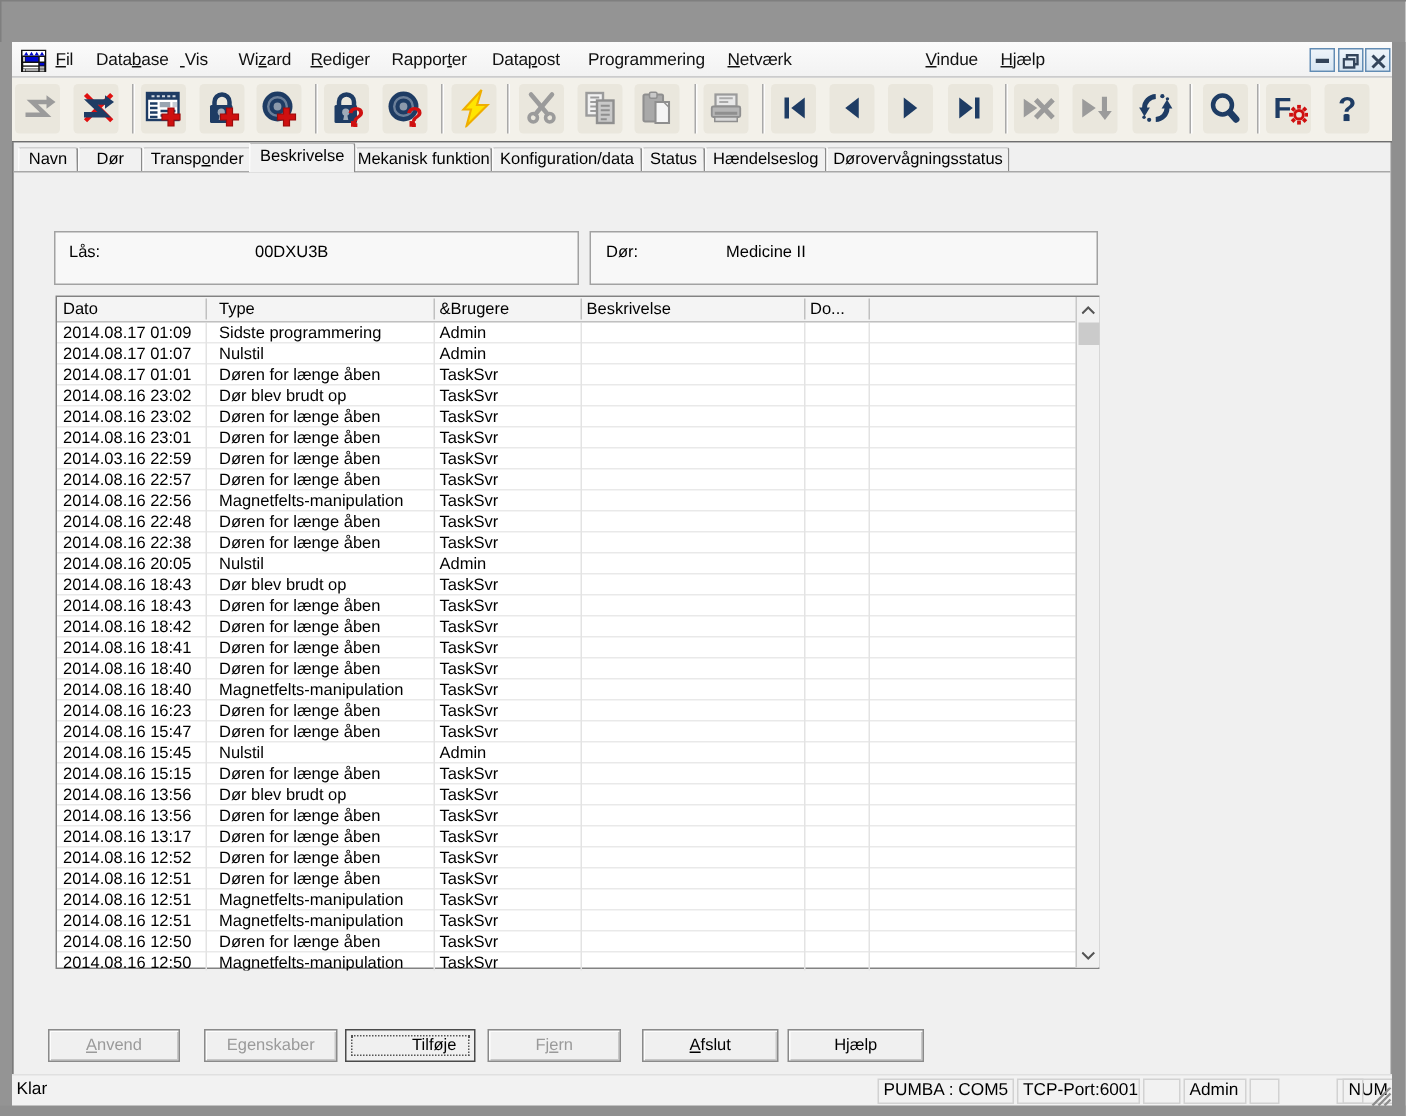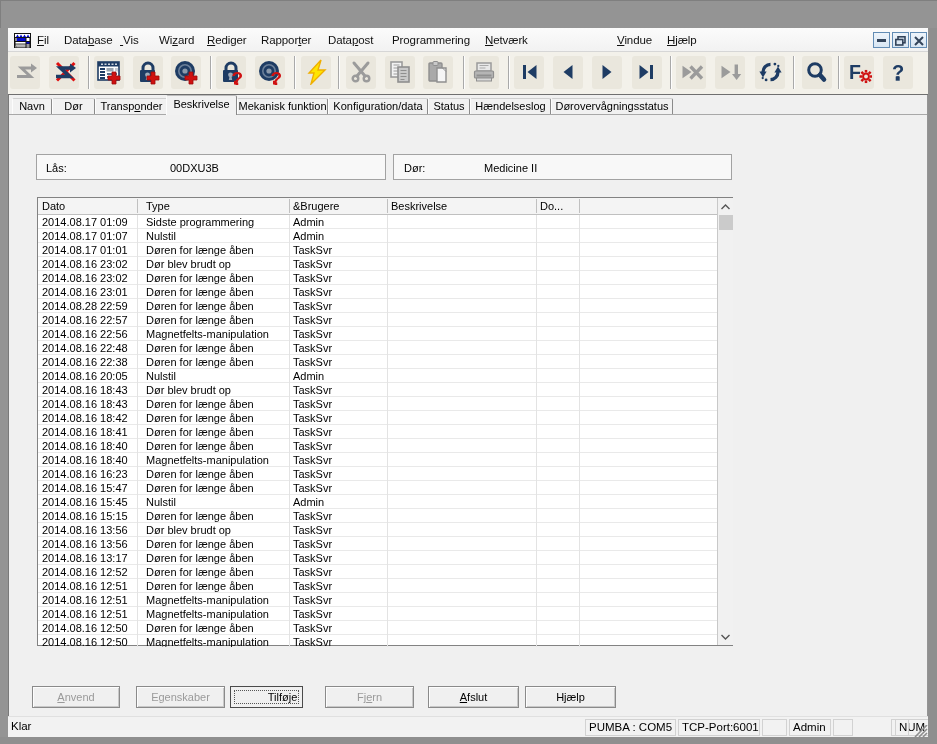--- a/index.html
+++ b/index.html
@@ -29,21 +29,21 @@
   
   .client{position:absolute;left:9px;top:95px;width:918px;height:642px;background:#f0f0f0;}
   .leftedge{position:absolute;left:8px;top:95px;width:1px;height:642px;background:#7a7a7a;}
   .rframe{position:absolute;left:928px;top:28px;width:9px;height:716px;background:#8f8f8f;}.lframe{position:absolute;left:0;top:28px;width:8px;height:716px;background:#949494;}
   .bframe{position:absolute;left:0px;top:737px;width:937px;height:7px;background:#8f8f8f;}
   
   .tabline{position:absolute;left:9px;top:114px;width:918px;height:1px;background:#a8a8a8;}
   .tab{position:absolute;top:98px;height:16px;background:#f1f1f1;border-left:1px solid #fcfcfc;border-top:1px solid #cfcfcf;border-right:1px solid #8a8a8a;border-bottom:none;box-sizing:border-box;font-size:11px;text-align:center;color:#000;line-height:15px;border-radius:2px 2px 0 0;}
   .tabsel{top:95px;height:20px;background:#f1f1f1;line-height:17px;z-index:5;border-top:1px solid #bdbdbd;}
   
-  .fbox{position:absolute;top:154px;height:26px;background:#f8f8f8;border:1px solid #a2a2a2;box-sizing:border-box;font-size:11px;color:#000;}
+  .fbox{position:absolute;top:154px;height:36px;background:#f8f8f8;border:1px solid #a2a2a2;box-sizing:border-box;font-size:11px;color:#000;}
   .fbox span{position:absolute;top:7px;}
   
   .tbl{position:absolute;left:37px;top:197px;width:696px;height:449px;background:#fff;border:1px solid #828282;box-sizing:border-box;}
   .thead{position:absolute;left:0;top:0;width:694px;height:17px;background:#f4f4f4;border-bottom:1px solid #c0c0c0;box-sizing:border-box;}
   .th{position:absolute;top:2px;font-size:11px;color:#000;}
   .hsep{position:absolute;top:1px;width:1px;height:14px;background:#c0c0c0;}
   .rows{position:absolute;left:0;top:17px;width:694px;height:432px;overflow:hidden;}
   .row{position:relative;height:14px;border-bottom:1px solid #e9e9e9;box-sizing:border-box;white-space:nowrap;}
   .c1{position:absolute;left:4px;top:1px;font-size:11px;}
   .c2{position:absolute;left:108px;top:1px;font-size:11px;}
@@ -322,21 +322,21 @@
           <span class="c1">2014.08.16 23:02</span>
           <span class="c2">Døren for længe åben</span>
           <span class="c3">TaskSvr</span>
         </div>
         <div class="row">
           <span class="c1">2014.08.16 23:01</span>
           <span class="c2">Døren for længe åben</span>
           <span class="c3">TaskSvr</span>
         </div>
         <div class="row">
-          <span class="c1">2014.08.28 22:59</span>
+          <span class="c1">2014.03.16 22:59</span>
           <span class="c2">Døren for længe åben</span>
           <span class="c3">TaskSvr</span>
         </div>
         <div class="row">
           <span class="c1">2014.08.16 22:57</span>
           <span class="c2">Døren for længe åben</span>
           <span class="c3">TaskSvr</span>
         </div>
         <div class="row">
           <span class="c1">2014.08.16 22:56</span>
@@ -477,21 +477,21 @@
         </svg>
       <div class="sbth"></div>
       <svg width="9" height="6" style="position:absolute;left:3px;top:436px;" viewBox="0 0 9 6">
           <path d="M0.5 1 L4.5 5 L8.5 1" stroke="#555" stroke-width="1.4" fill="none"></path>
         </svg>
     </div>
   </div>
 
   <div class="btn dis" style="left:32px;width:88px;"><u>A</u>nvend</div>
   <div class="btn dis" style="left:136px;width:89px;">Egenskaber</div>
-  <div class="btn btndef" style="left:230px;width:73px;padding-left:32px;">Tilføje<div class="focus"></div></div>
+  <div class="btn btndef" style="left:230px;width:87px;padding-left:32px;">Tilføje<div class="focus"></div></div>
   <div class="btn dis" style="left:325px;width:89px;">Fj<u>e</u>rn</div>
   <div class="btn" style="left:428px;width:91px;"><u>A</u>fslut</div>
   <div class="btn" style="left:525px;width:91px;">Hjælp</div>
 
   <div class="sbar">
     <div style="position:absolute;left:3px;top:3px;">Klar</div>
     <div class="sp" style="left:577px;width:91px;">PUMBA : COM5</div>
     <div class="sp" style="left:670px;width:82px;">TCP-Port:6001</div>
     <div class="sp" style="left:754px;width:25px;"></div>
     <div class="sp" style="left:781px;width:42px;">Admin</div>

